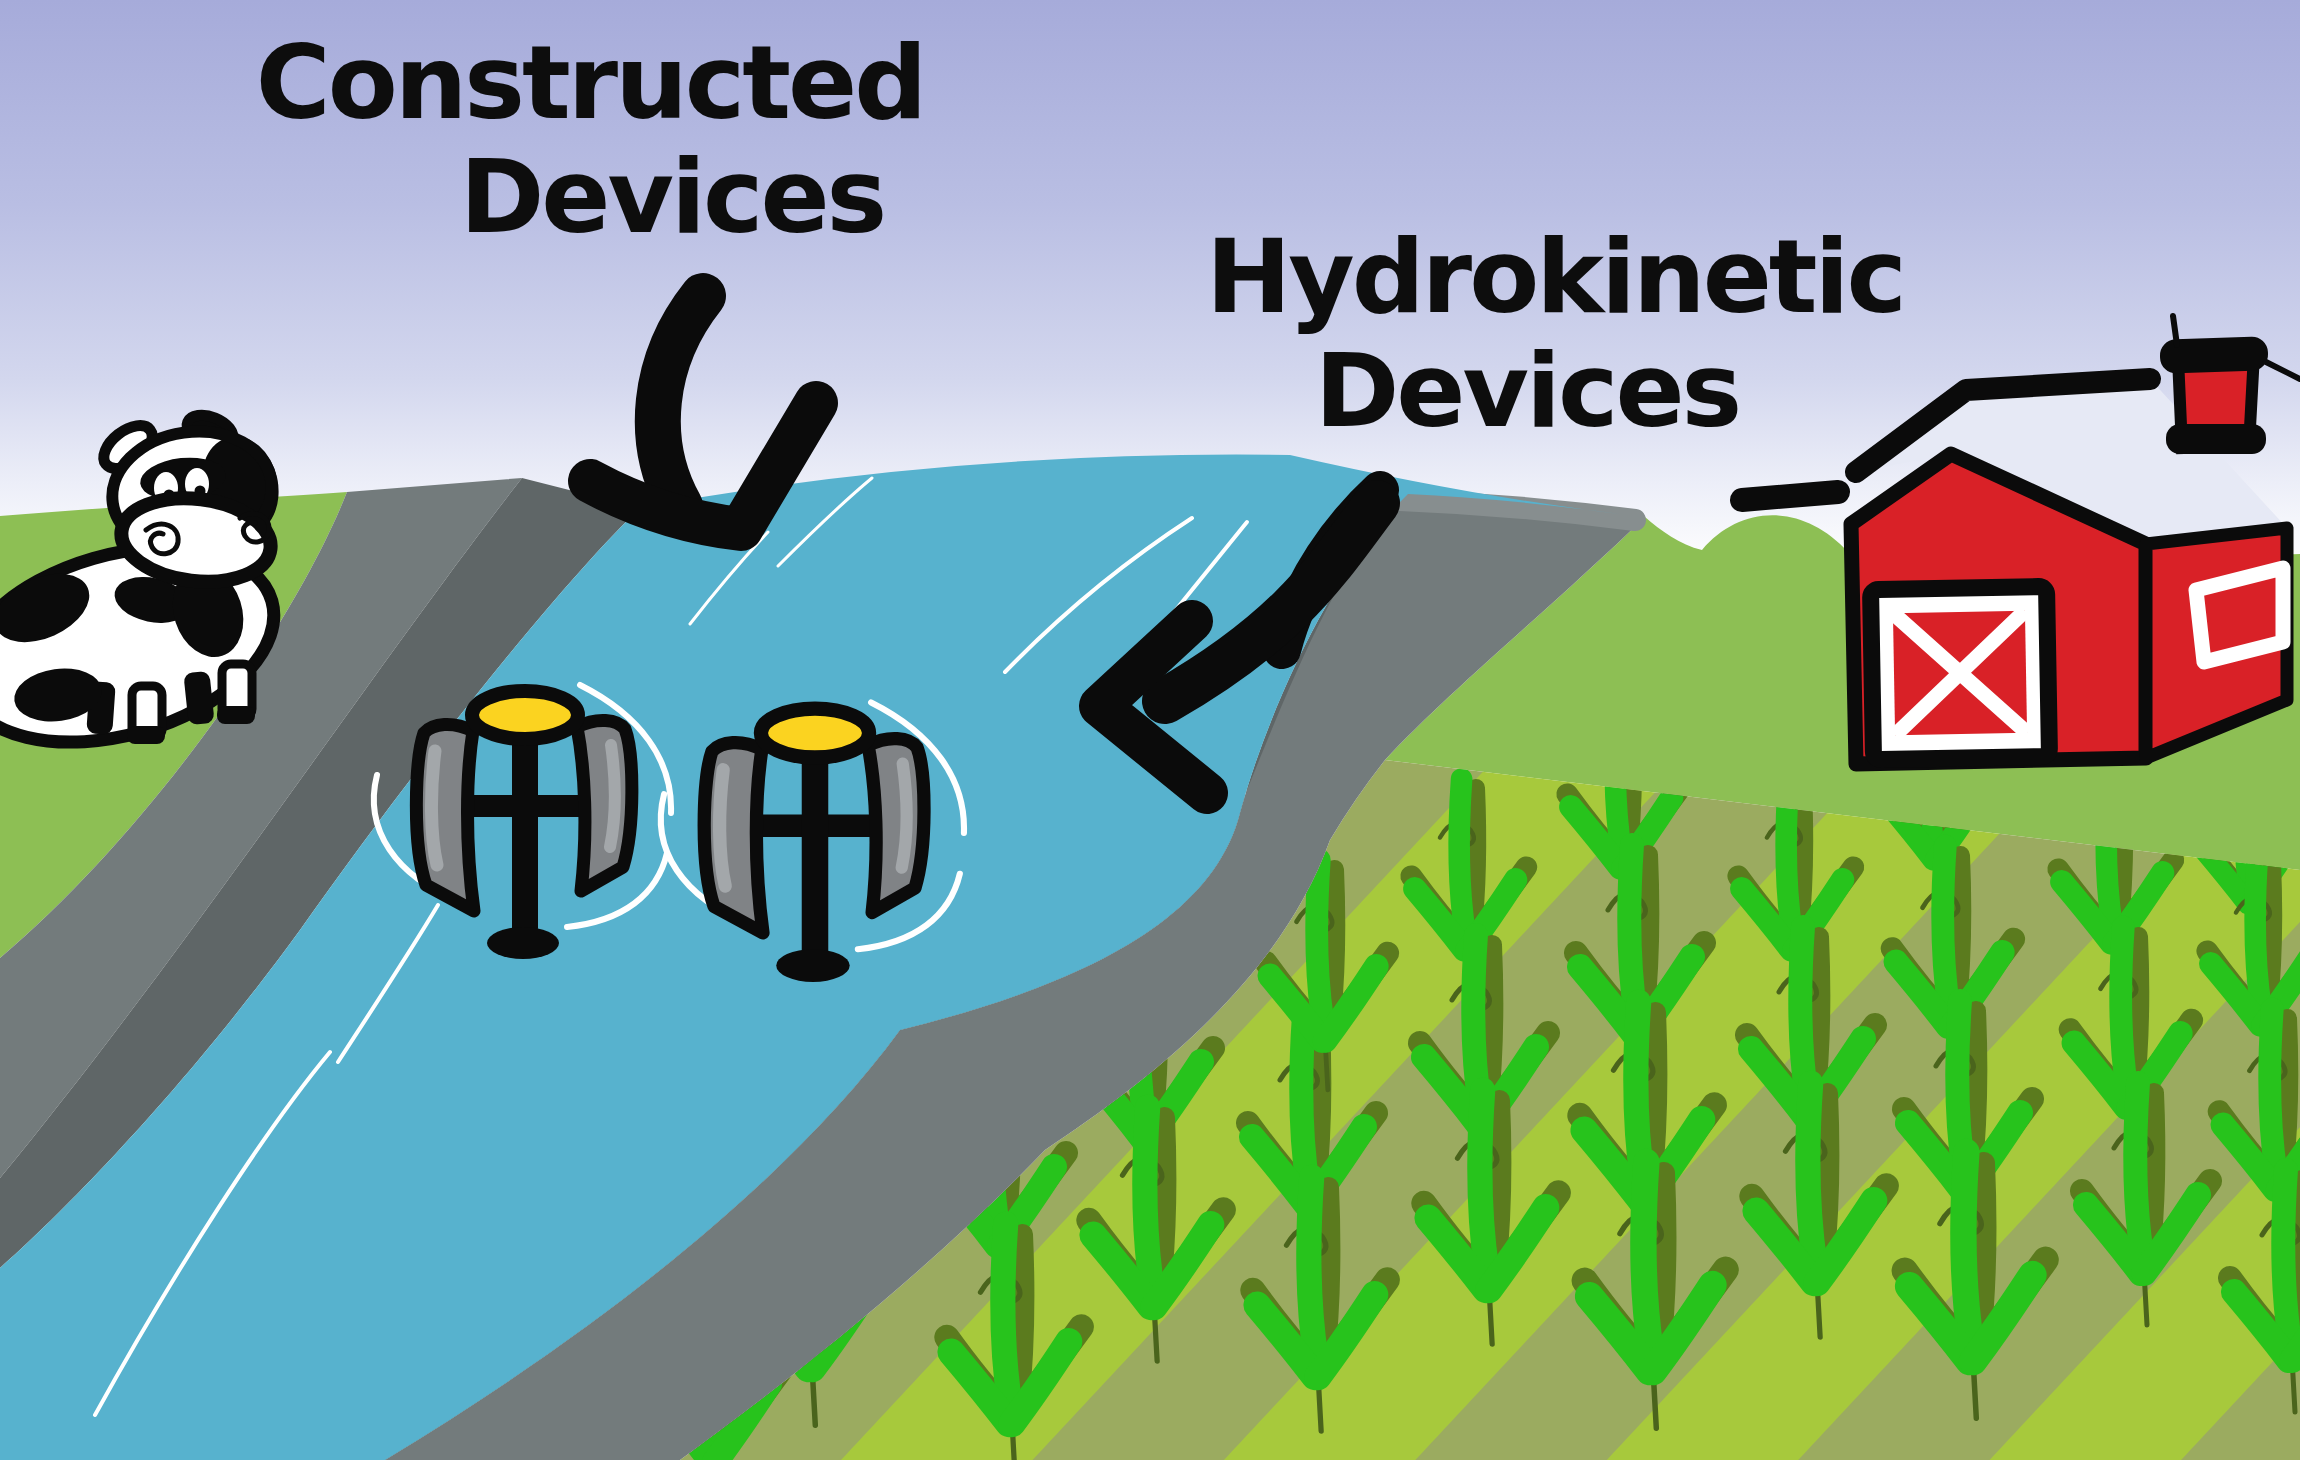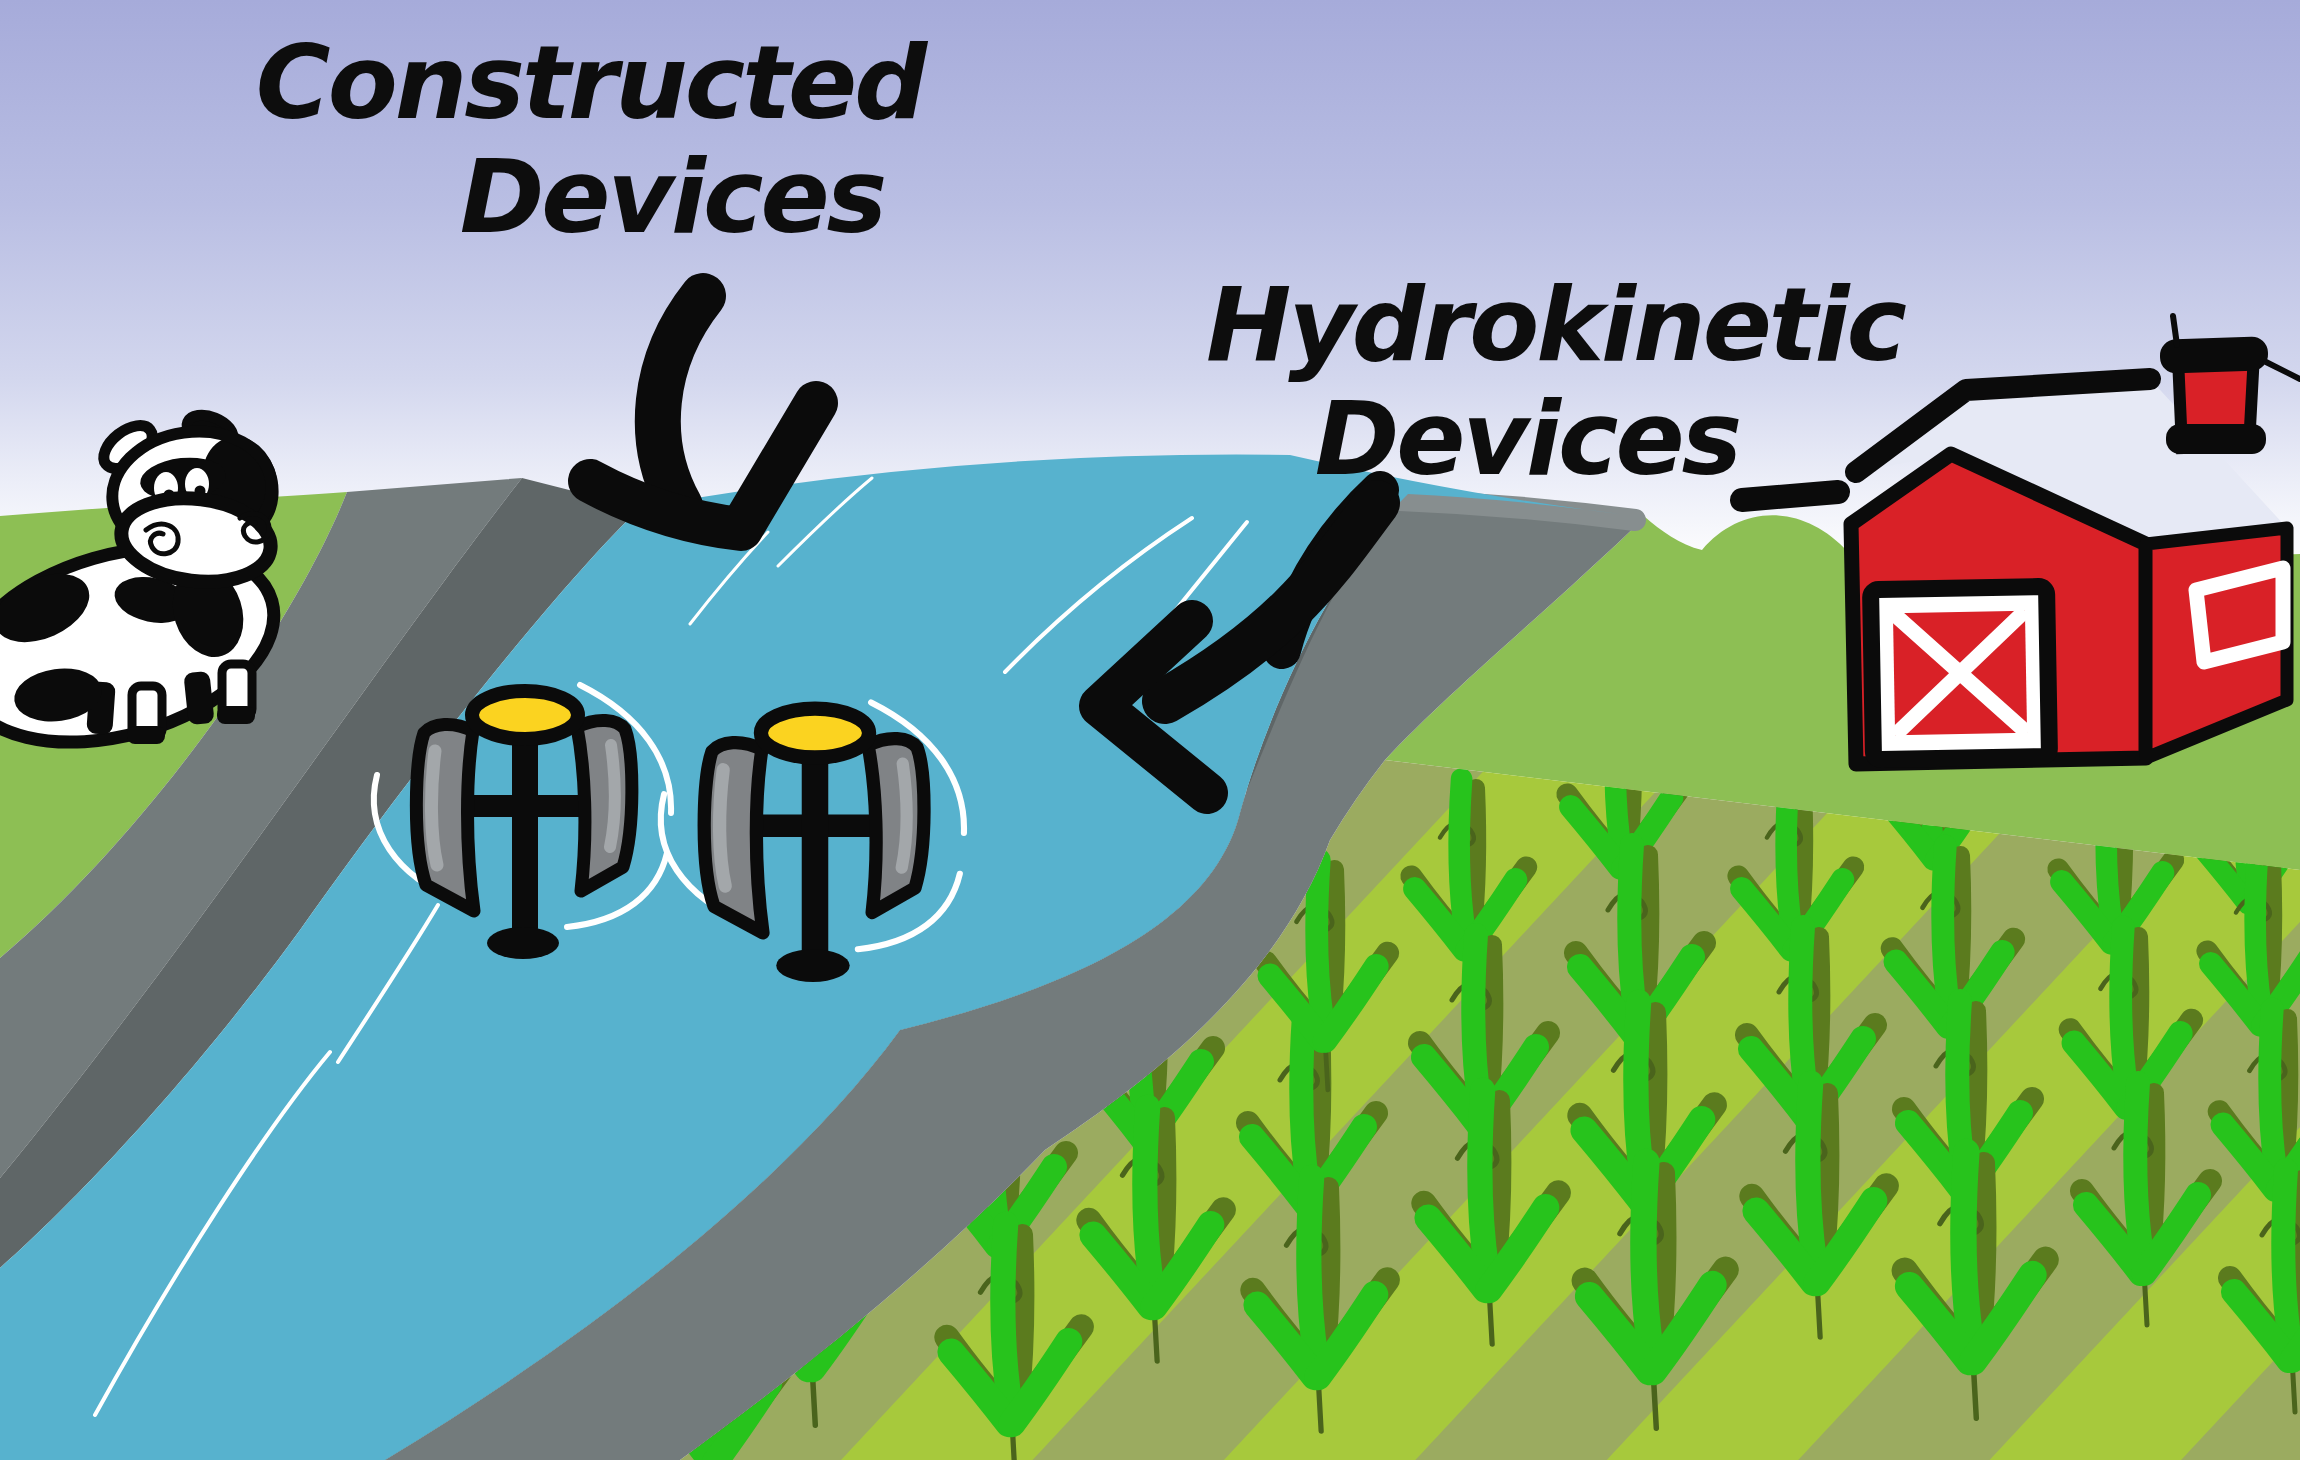--- a/index.html
+++ b/index.html
@@ -1,25 +1,25 @@
 <!DOCTYPE html>
 <html><head>
 <meta charset="utf-8">
 <style>
   html,body{margin:0;padding:0;background:#fff;}
   .stage{position:relative;width:2300px;height:1460px;overflow:hidden;
          font-family:"DejaVu Sans","Liberation Sans",sans-serif;}
   .stage svg{position:absolute;left:0;top:0;}
   .label{position:absolute;text-align:center;color:#0d0d0d;
-         font-style:italic;font-weight:bold;font-size:102px;line-height:1.12;
+         font-weight:bold;font-size:102px;line-height:1.12;
          letter-spacing:-3px;white-space:nowrap;}
   .label .l2{display:block;}
   #label-waterway{left:180px;top:26px;width:820px;}
   #label-waterway .l2{transform:translateX(82px);}
-  #label-devices{left:1115px;top:220px;width:880px;margin-top:48px;}
+  #label-devices{left:1115px;top:220px;width:880px;}
   #label-devices .l2{transform:translateX(-28px);}
 </style>
 </head>
 <body>
 
 <div class="stage">
 <svg id="scene" width="2300" height="1460" viewBox="0 0 2300 1460" xmlns="http://www.w3.org/2000/svg" xmlns:xlink="http://www.w3.org/1999/xlink">
   <defs>
     <linearGradient id="sky-grad" x1="0" y1="0" x2="0" y2="1">
       <stop offset="0" stop-color="#a6abda"></stop>

